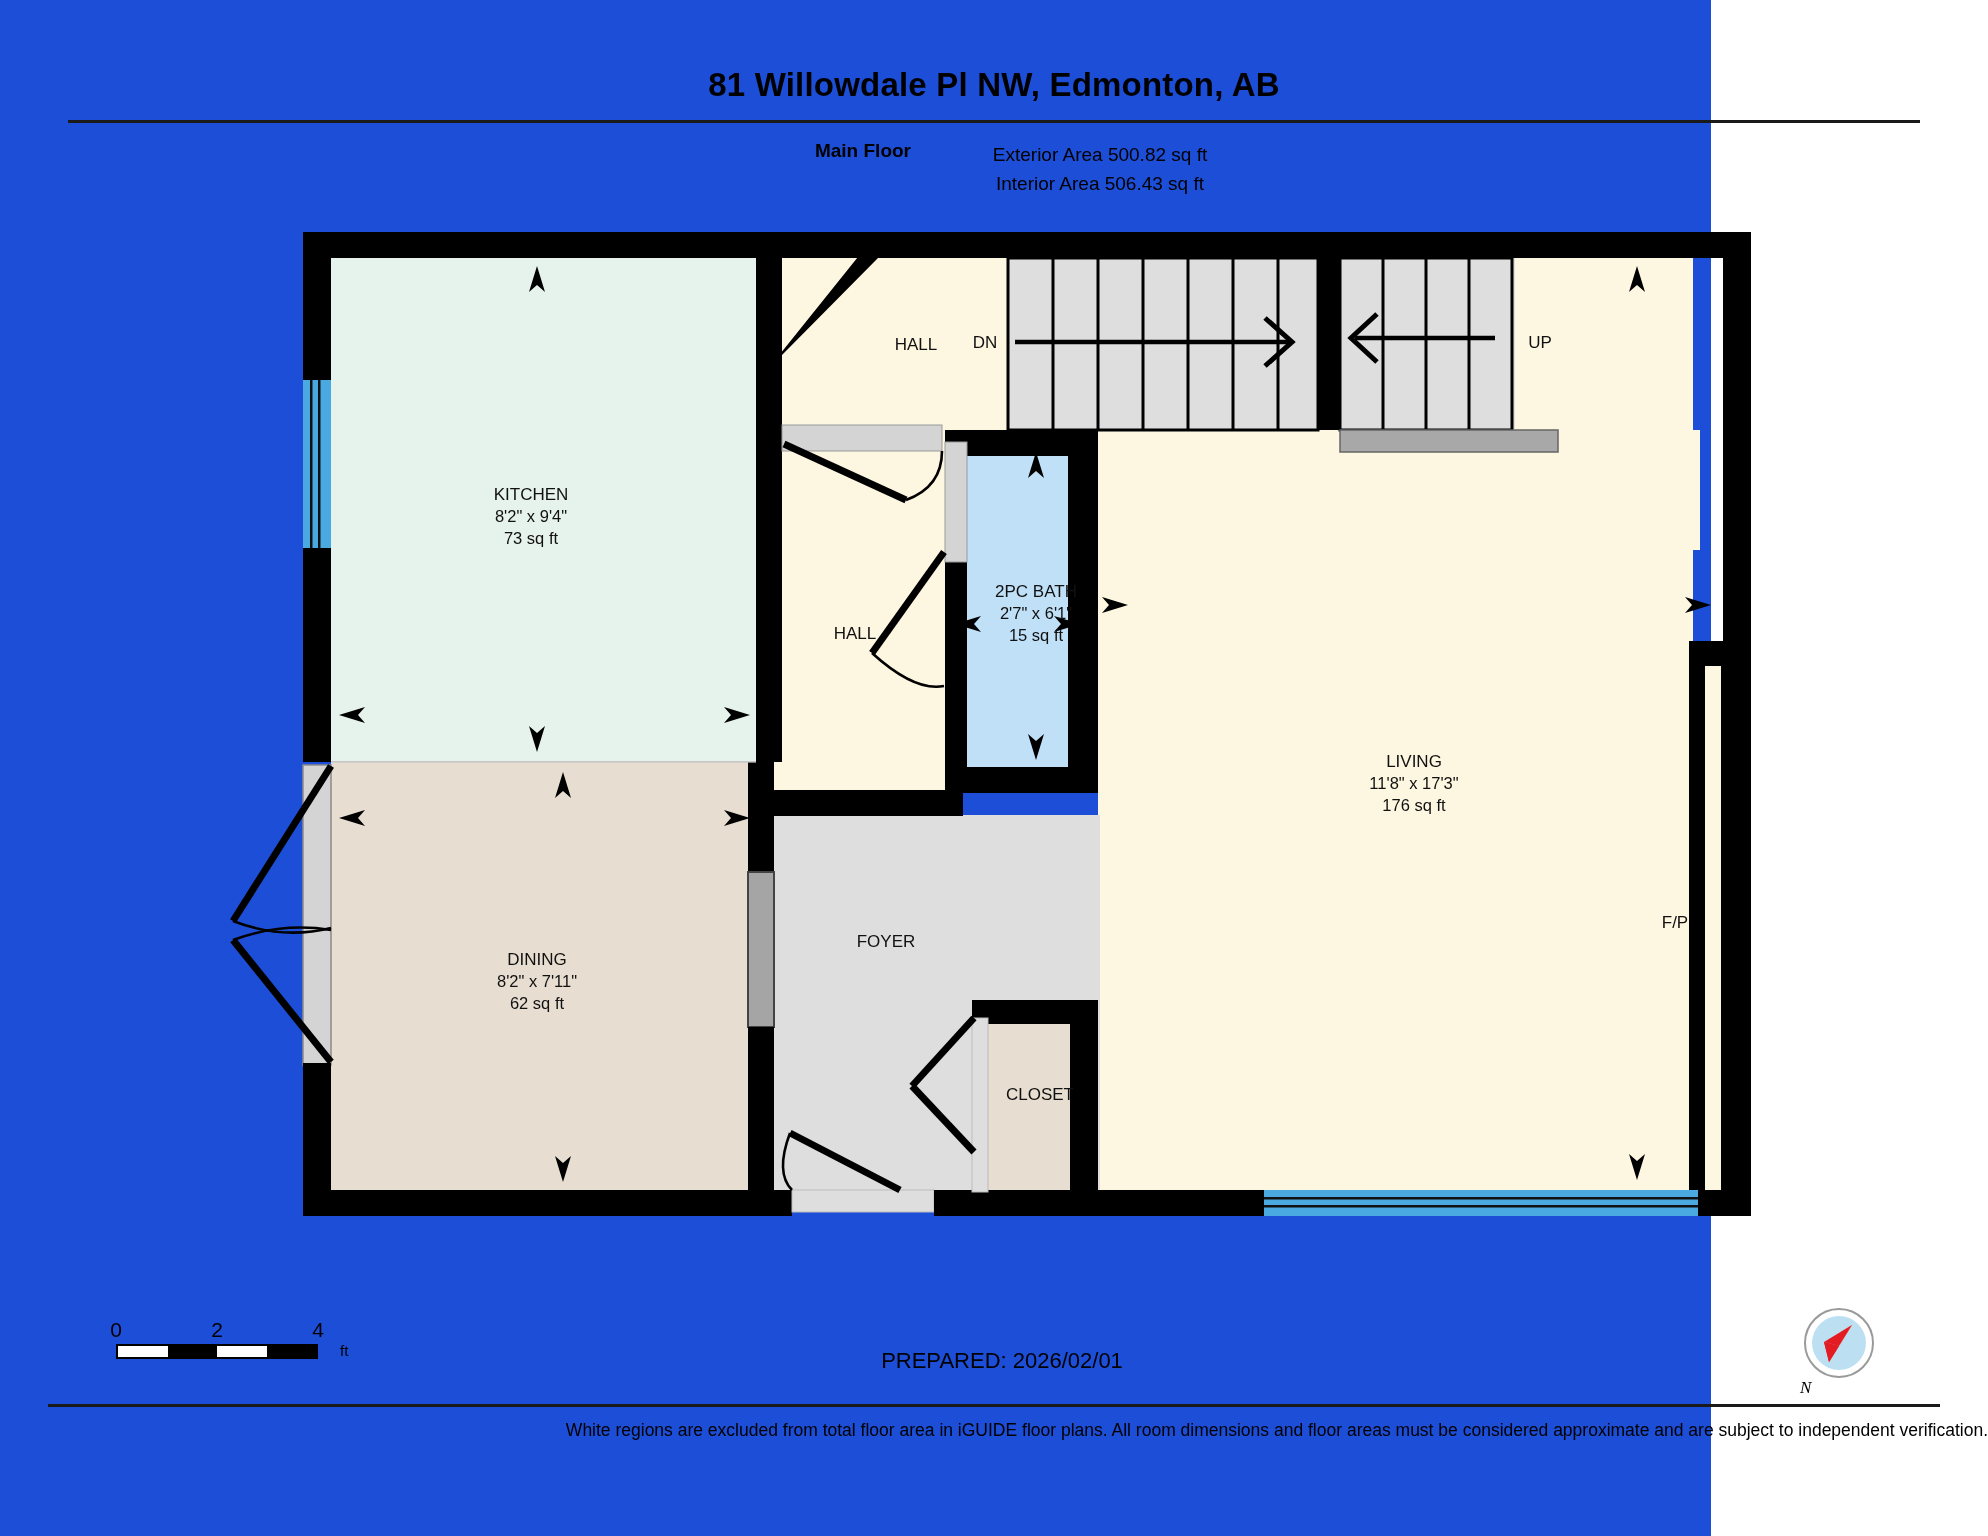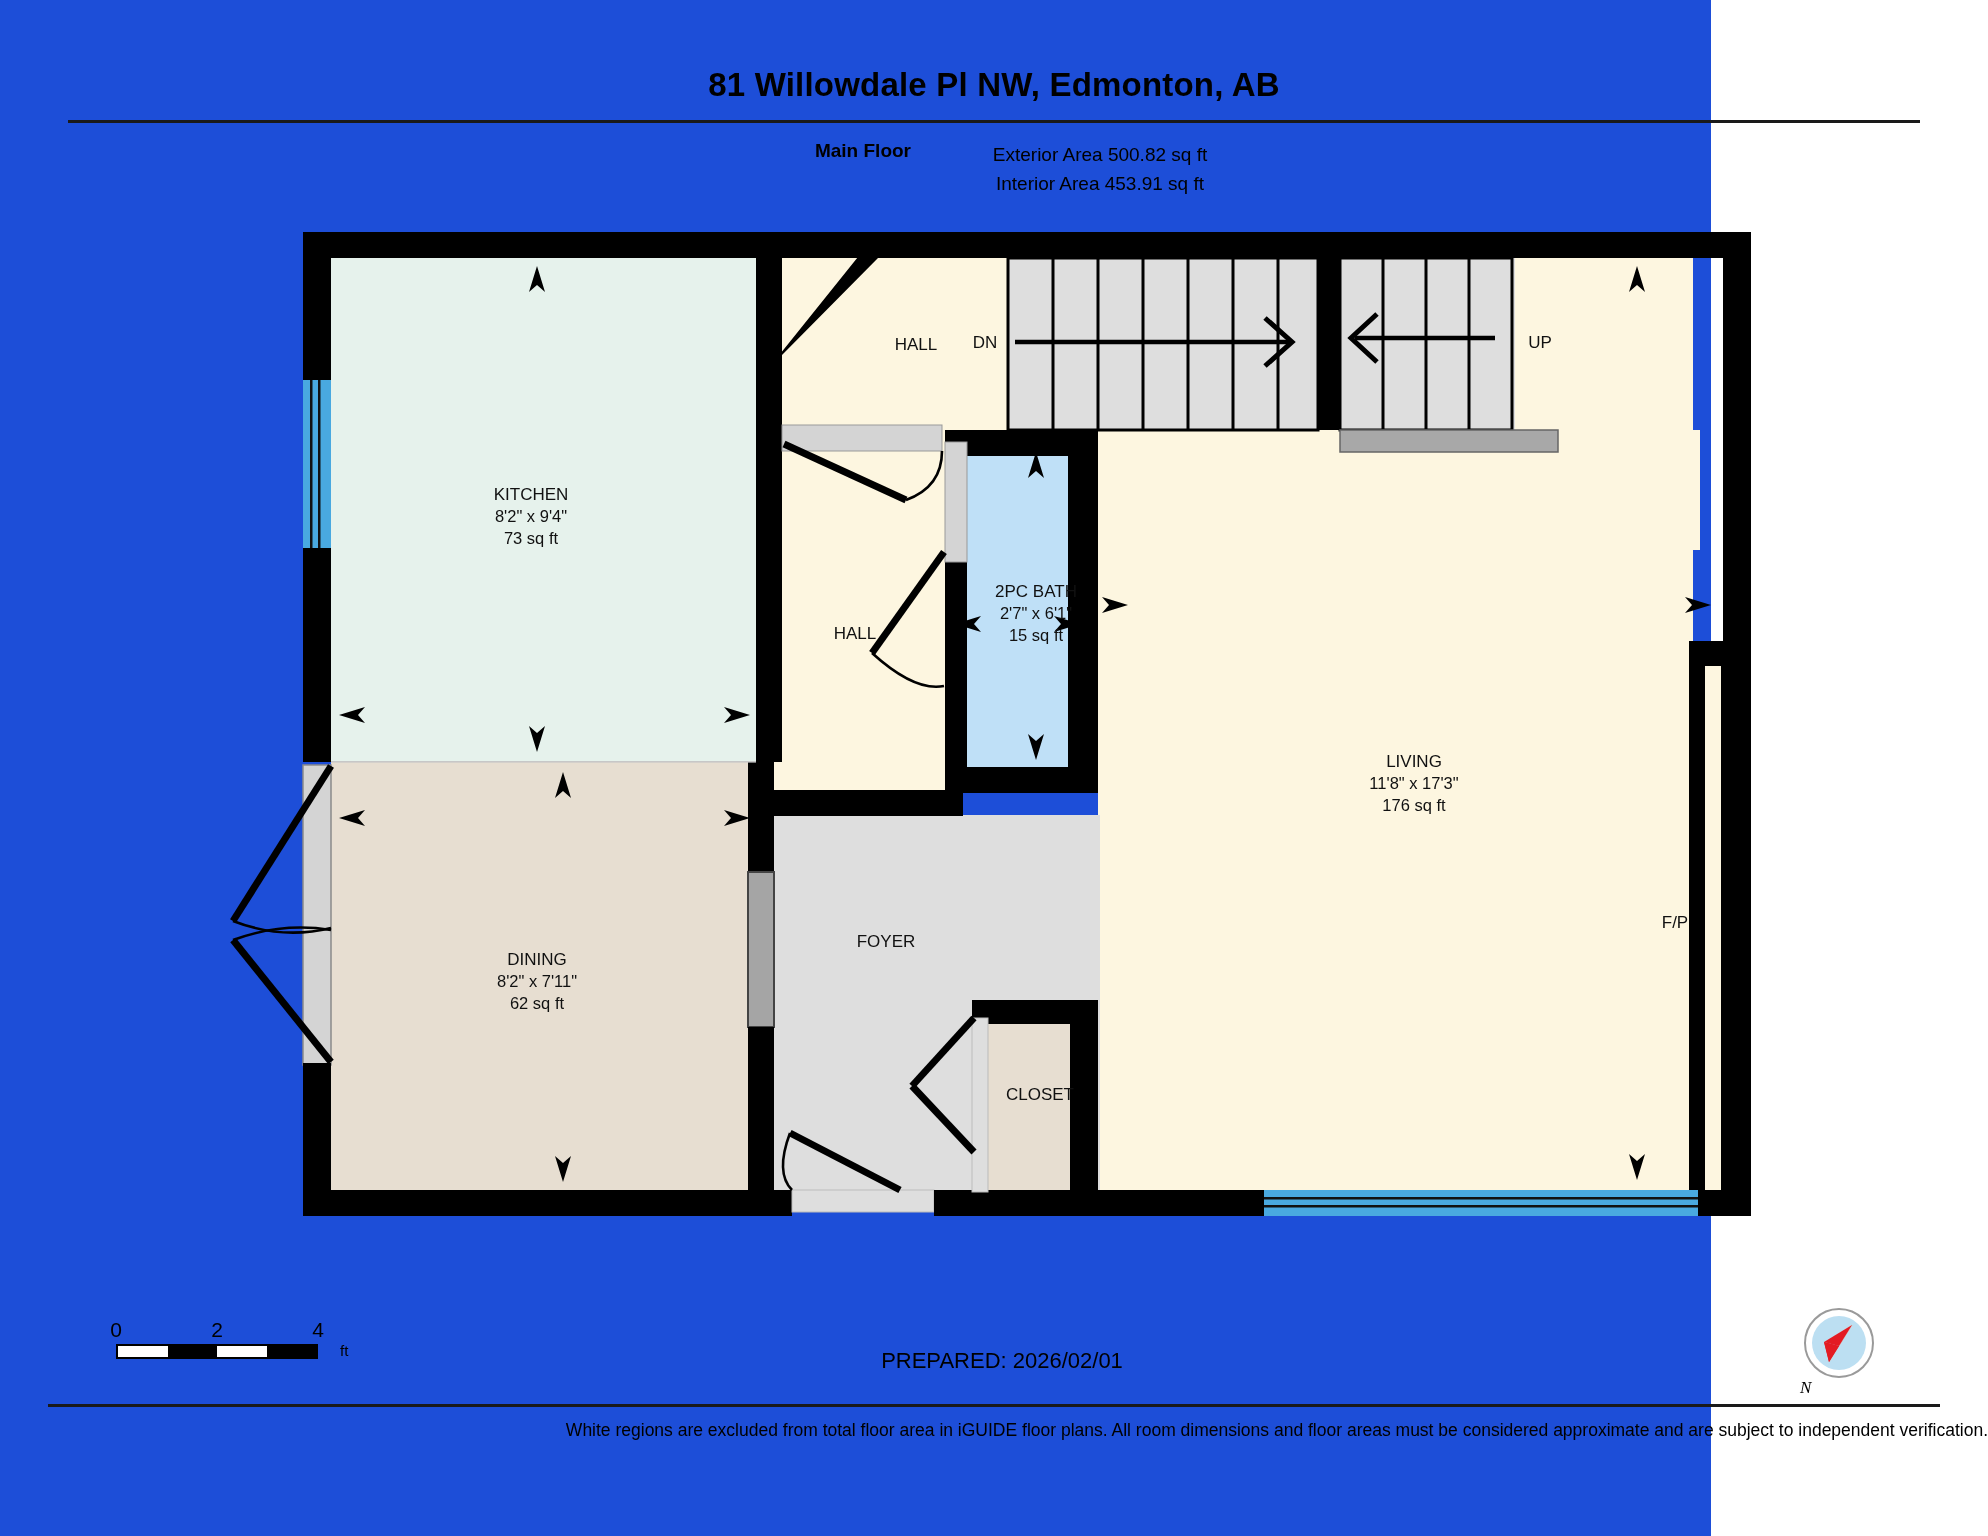--- a/index.html
+++ b/index.html
@@ -127,21 +127,21 @@
 
 <div id="page">
 
   <div id="title">81 Willowdale Pl NW, Edmonton, AB</div>
   <div id="hrule-top"></div>
 
   <div id="subhead">
     <div class="floorlabel">Main Floor</div>
     <div class="areas">
       <div>Exterior Area 500.82 sq ft</div>
-      <div>Interior Area 453.91 sq ft</div>
+      <div>Interior Area 506.43 sq ft</div>
     </div>
   </div>
 
   <svg id="plan" viewBox="0 0 1988 1536" width="1988" height="1536">
 
     <rect x="331" y="252" width="425" height="510" fill="#e6f2ec"></rect>
 
     <rect x="331" y="762" width="425" height="432" fill="#e7ded1"></rect>
 
     <polygon points="763,258 1008,258 1008,430 763,430 763,355" fill="#fdf6e0"></polygon>

